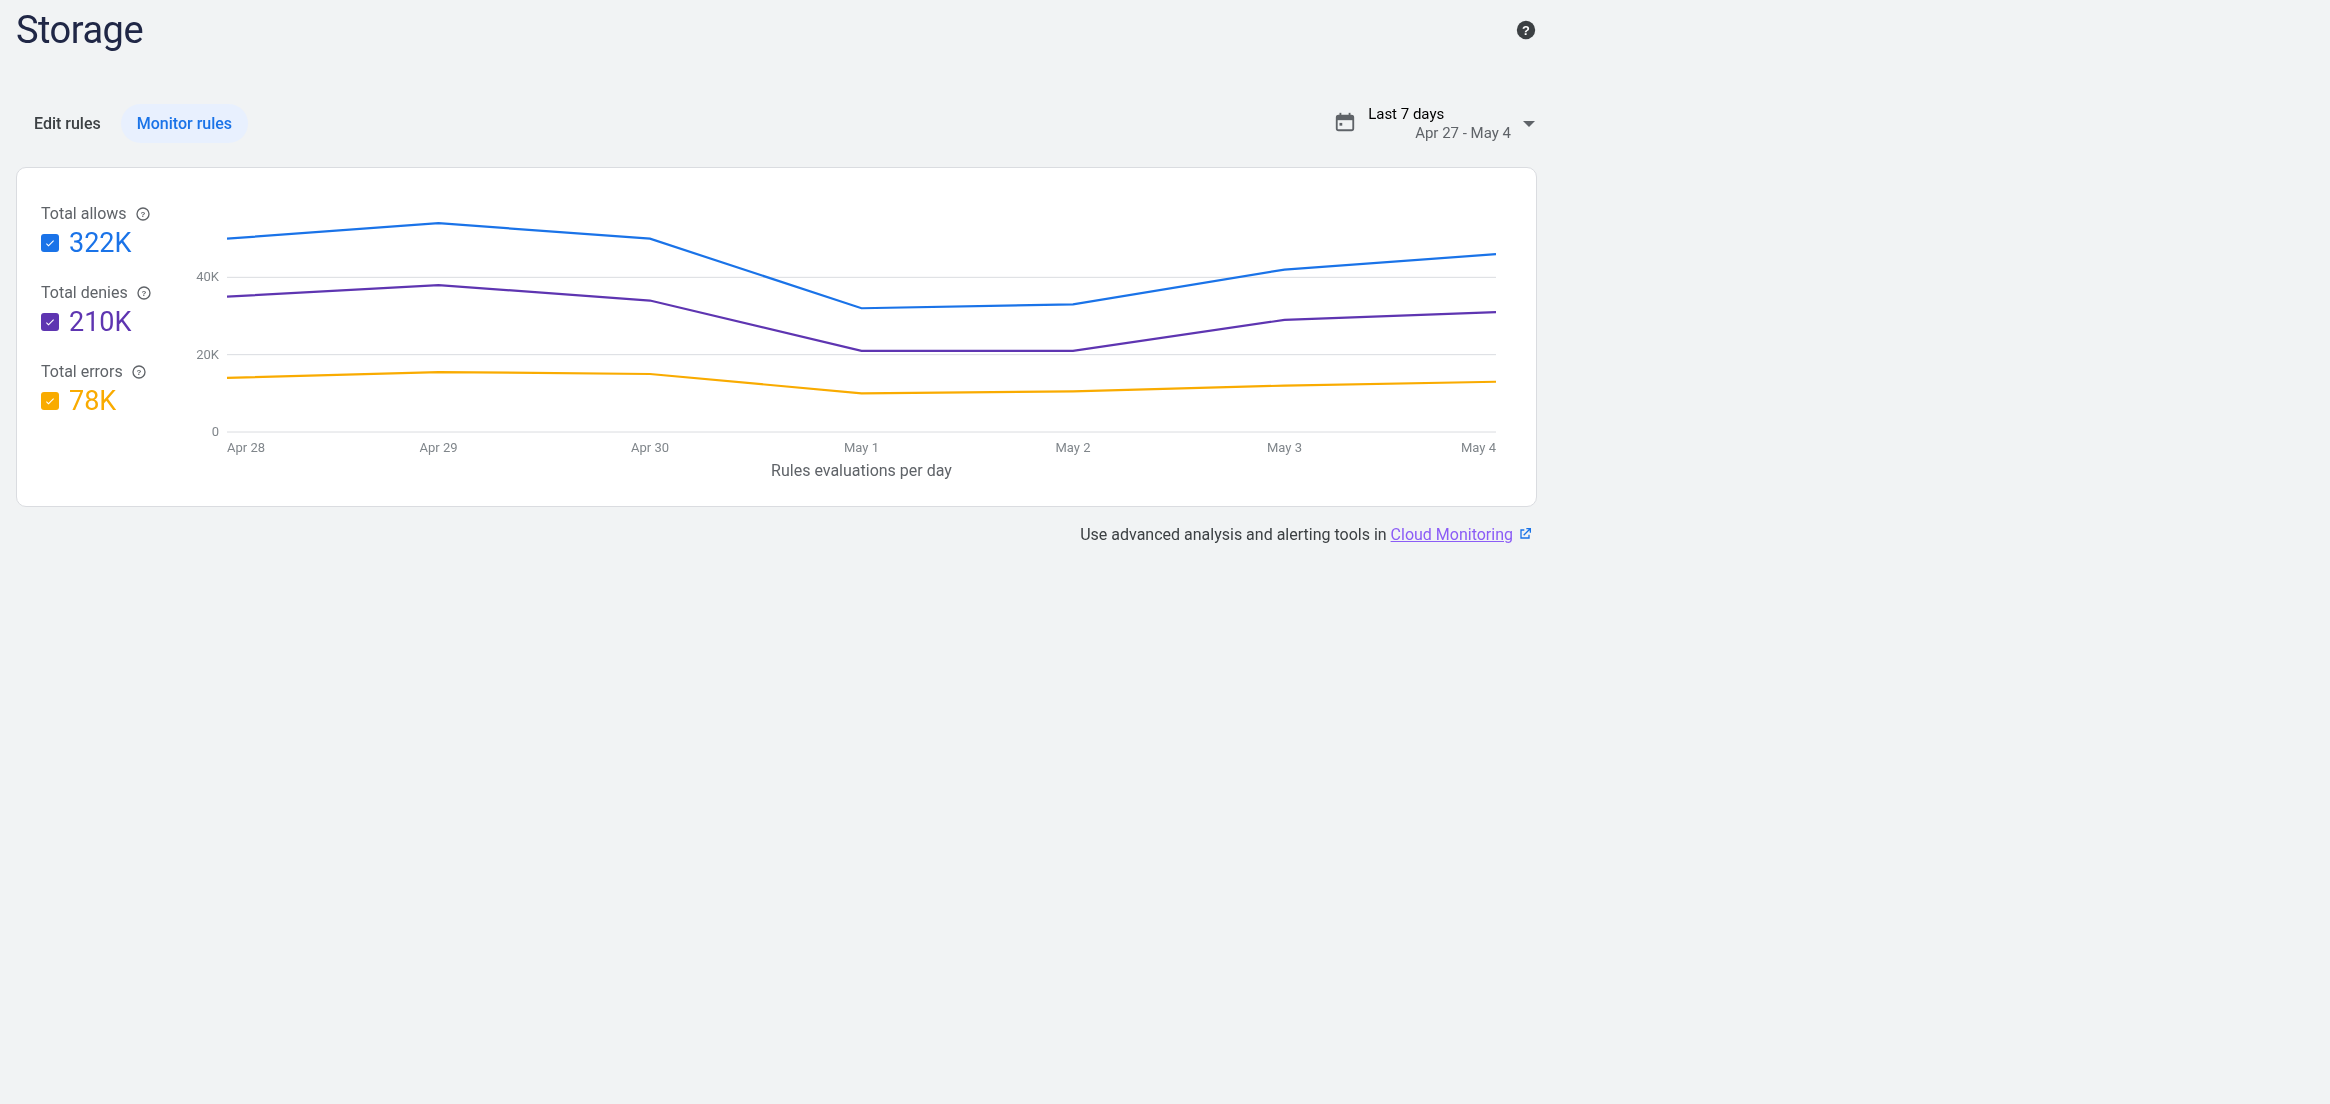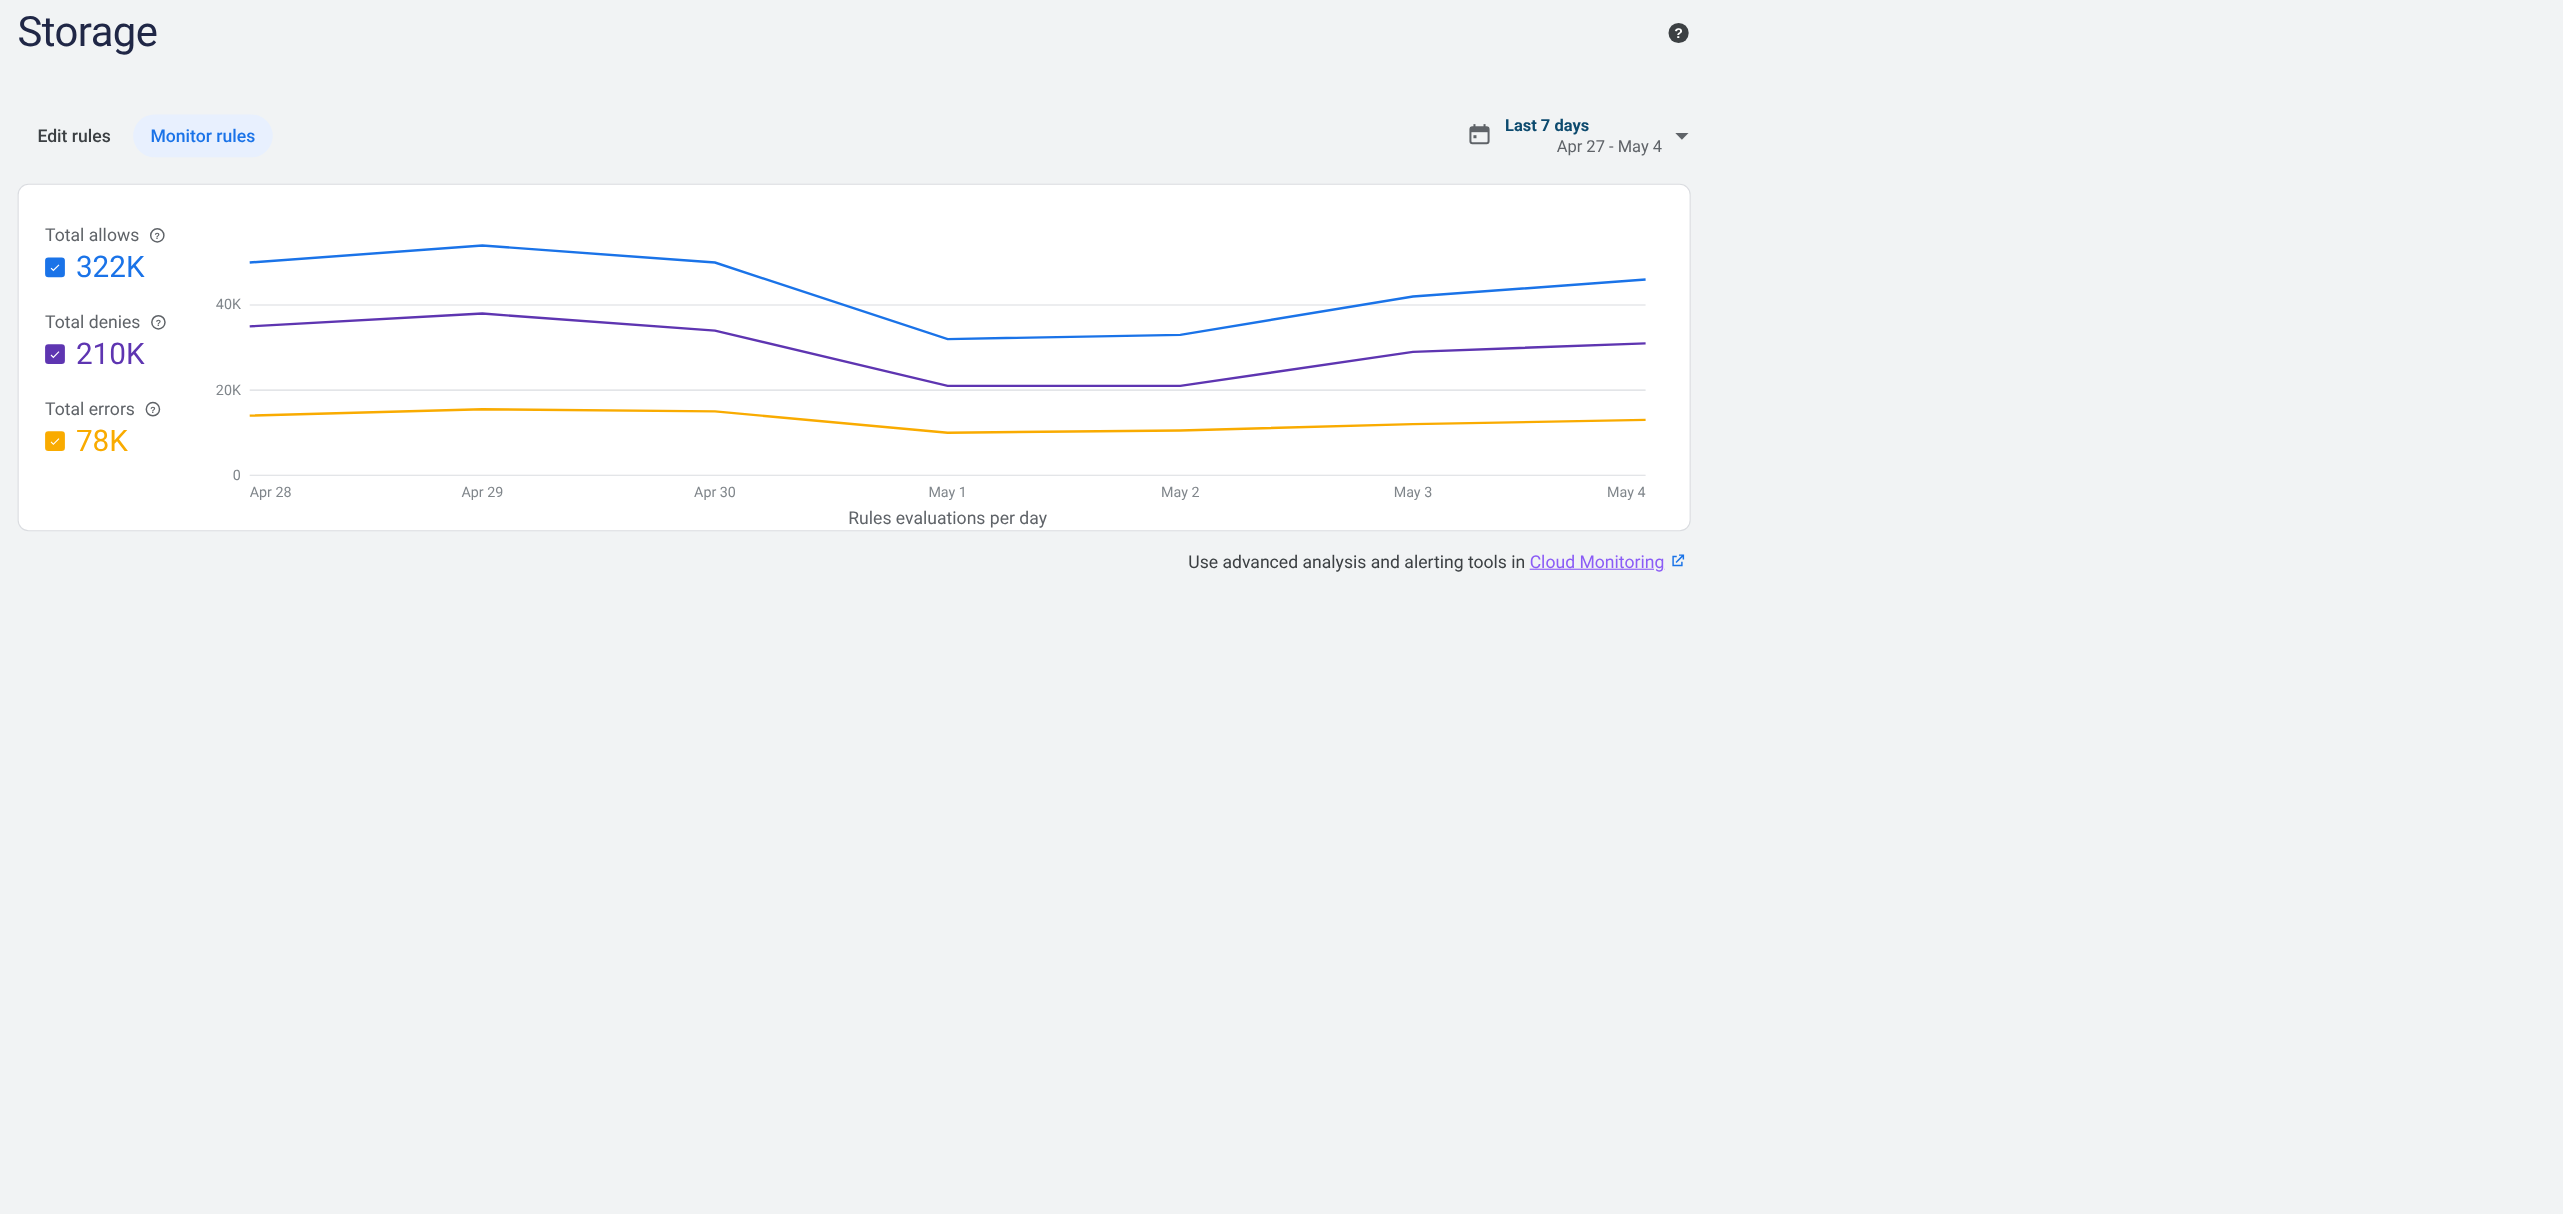--- a/index.html
+++ b/index.html
@@ -71,33 +71,33 @@
   background: #e8f0fe;
 }
 .date-picker {
   display: flex;
   align-items: center;
   gap: 12px;
   color: #5f6368;
   cursor: pointer;
 }
 .date-text { line-height: 1.25; font-size: 15px; }
-.date-text .line1 { color: #0c4a6e; font-weight: bold; }
+.date-text .line1 { color: #000000; }
 .date-text .line2 { color: #5f6368; margin-left: 47px; }
 .caret-down {
   width: 0; height: 0;
   border-left: 6px solid transparent;
   border-right: 6px solid transparent;
   border-top: 6px solid #5f6368;
 }
 .card {
   background: #fff;
   border: 1px solid #dadce0;
   border-radius: 10px;
-  padding: 24px 20px 0 24px;
+  padding: 24px 20px 24px 24px;
   display: flex;
   gap: 8px;
 }
 .legend {
   width: 130px;
   flex: 0 0 130px;
   display: flex;
   flex-direction: column;
   gap: 24px;
   padding-top: 12px;

